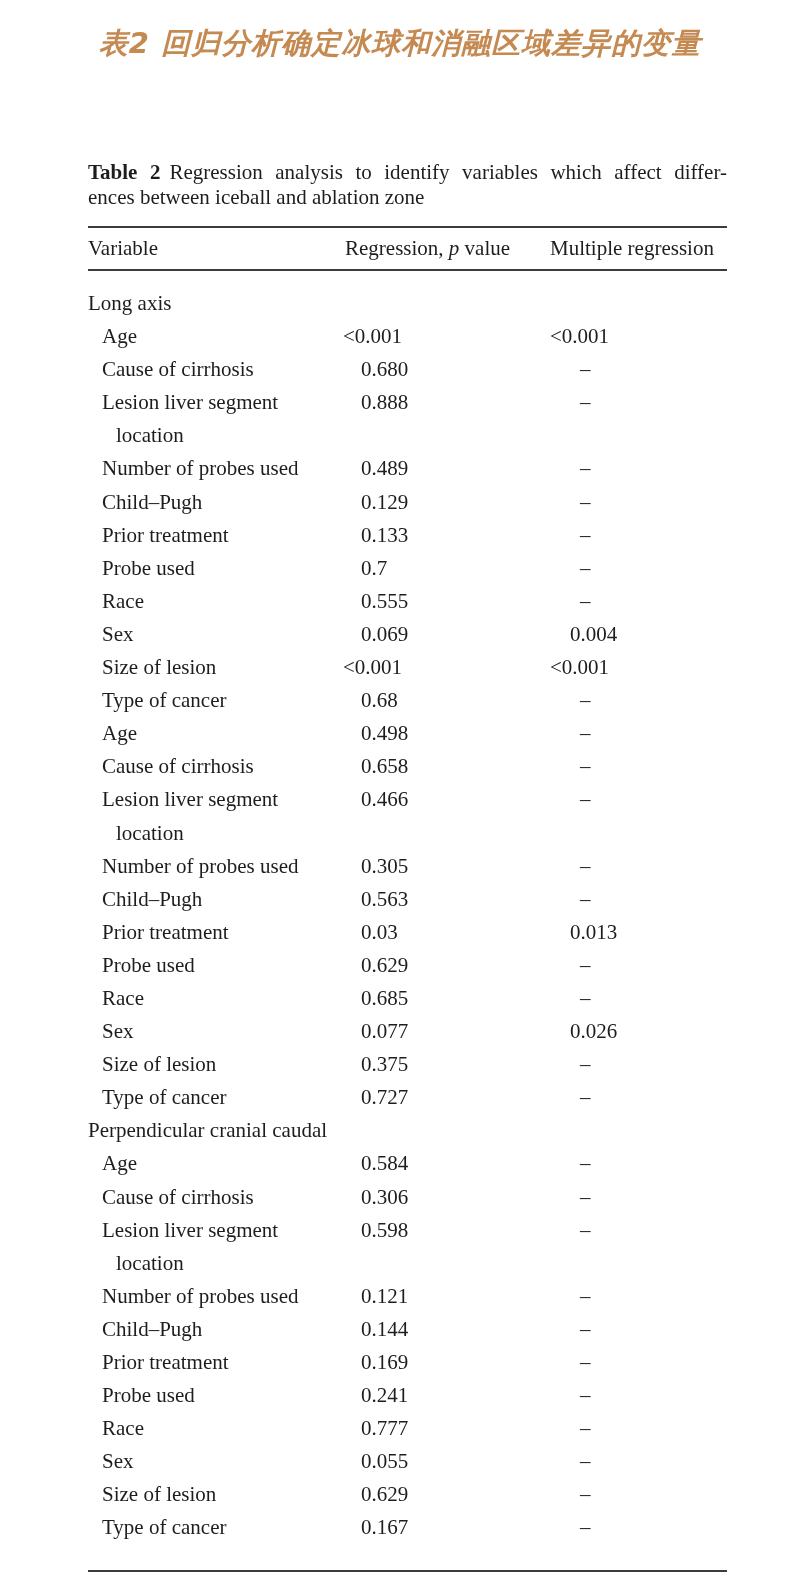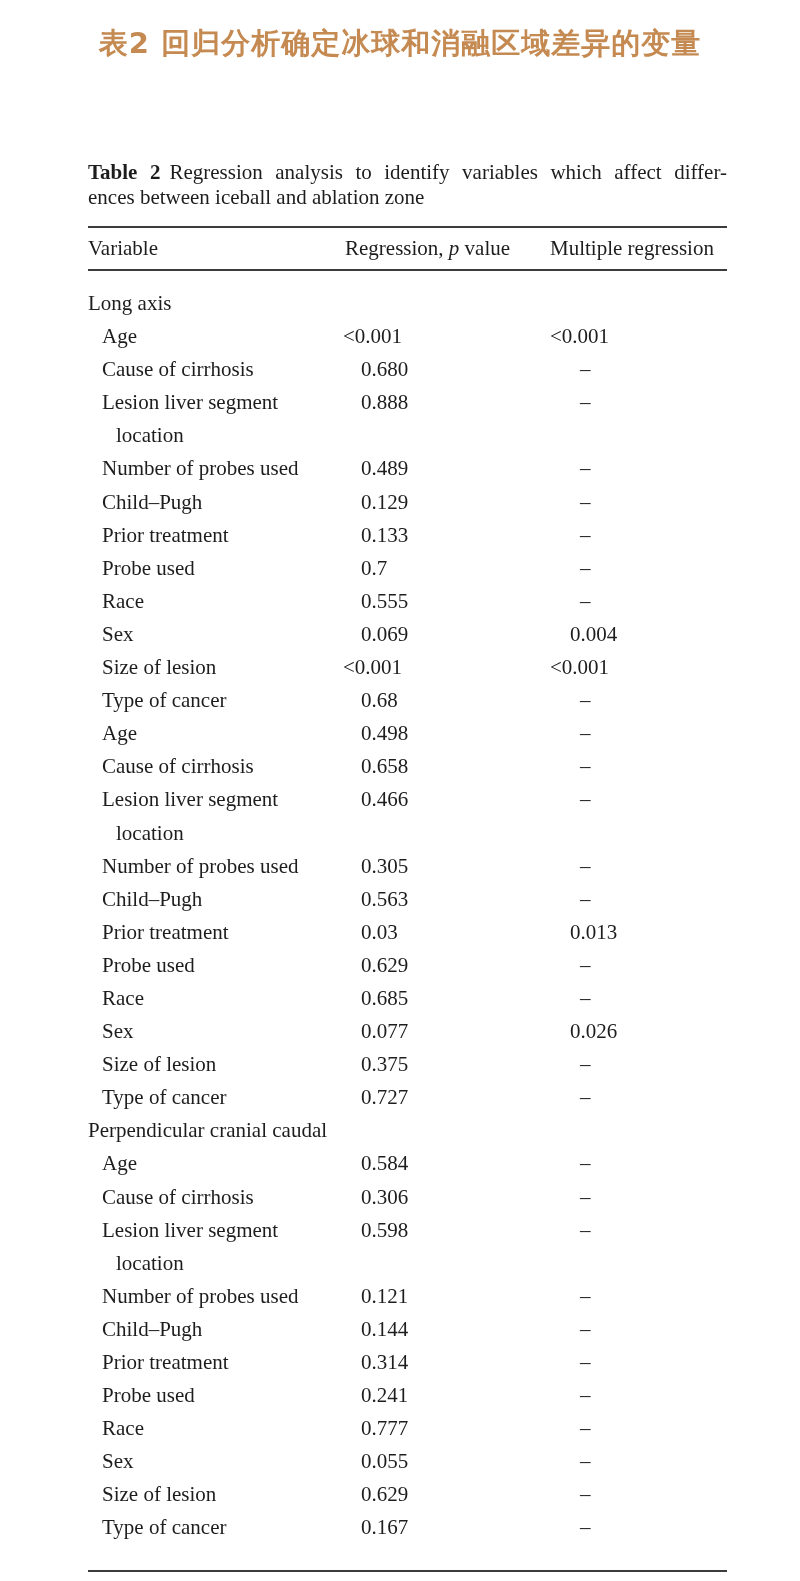--- a/index.html
+++ b/index.html
@@ -10,20 +10,21 @@
     position: relative;
     font-family: "Liberation Serif", "DejaVu Serif", serif;
     color: #1d1d1d;
   }
   .cn-title {
     position: absolute; top: 24px; left: 0; width: 800px;
     margin: 0; text-align: center;
     font-family: "DejaVu Sans", sans-serif;
     font-size: 29px; font-weight: 700; letter-spacing: 1px;
     color: #c58a52;
+    font-style: italic;
   }
   .paper {
     position: absolute; left: 88px; top: 133px;
     width: 639px; height: 1430px;
     font-size: 21px;
     margin-top: 27px;
   }
   .caption { position: absolute; top: 0; left: 0; right: 0; line-height: 25px; }
   .cap-line1 { text-align: justify; text-align-last: justify; }
   .cap-bold { font-weight: 700; margin-right: 9px; }
@@ -212,21 +213,21 @@
         <span class="val col2">0.121</span>
         <span class="val col3 dash">–</span>
       </div>
       <div class="trow item-row">
         <div class="var">Child–Pugh</div>
         <span class="val col2">0.144</span>
         <span class="val col3 dash">–</span>
       </div>
       <div class="trow item-row">
         <div class="var">Prior treatment</div>
-        <span class="val col2">0.314</span>
+        <span class="val col2">0.169</span>
         <span class="val col3 dash">–</span>
       </div>
       <div class="trow item-row">
         <div class="var">Probe used</div>
         <span class="val col2">0.241</span>
         <span class="val col3 dash">–</span>
       </div>
       <div class="trow item-row">
         <div class="var">Race</div>
         <span class="val col2">0.777</span>

